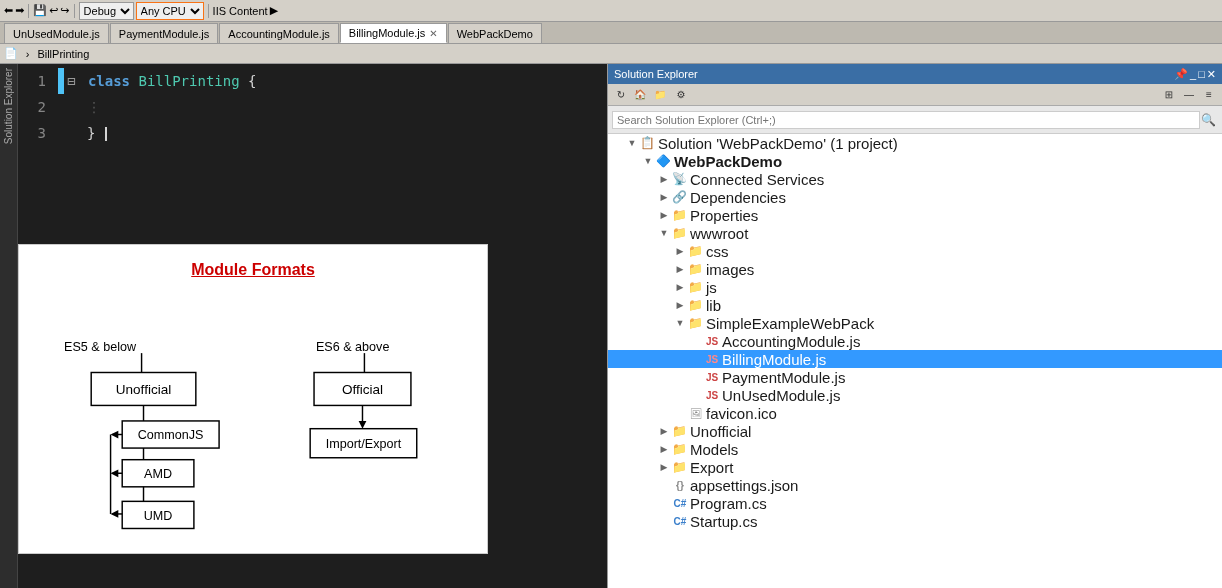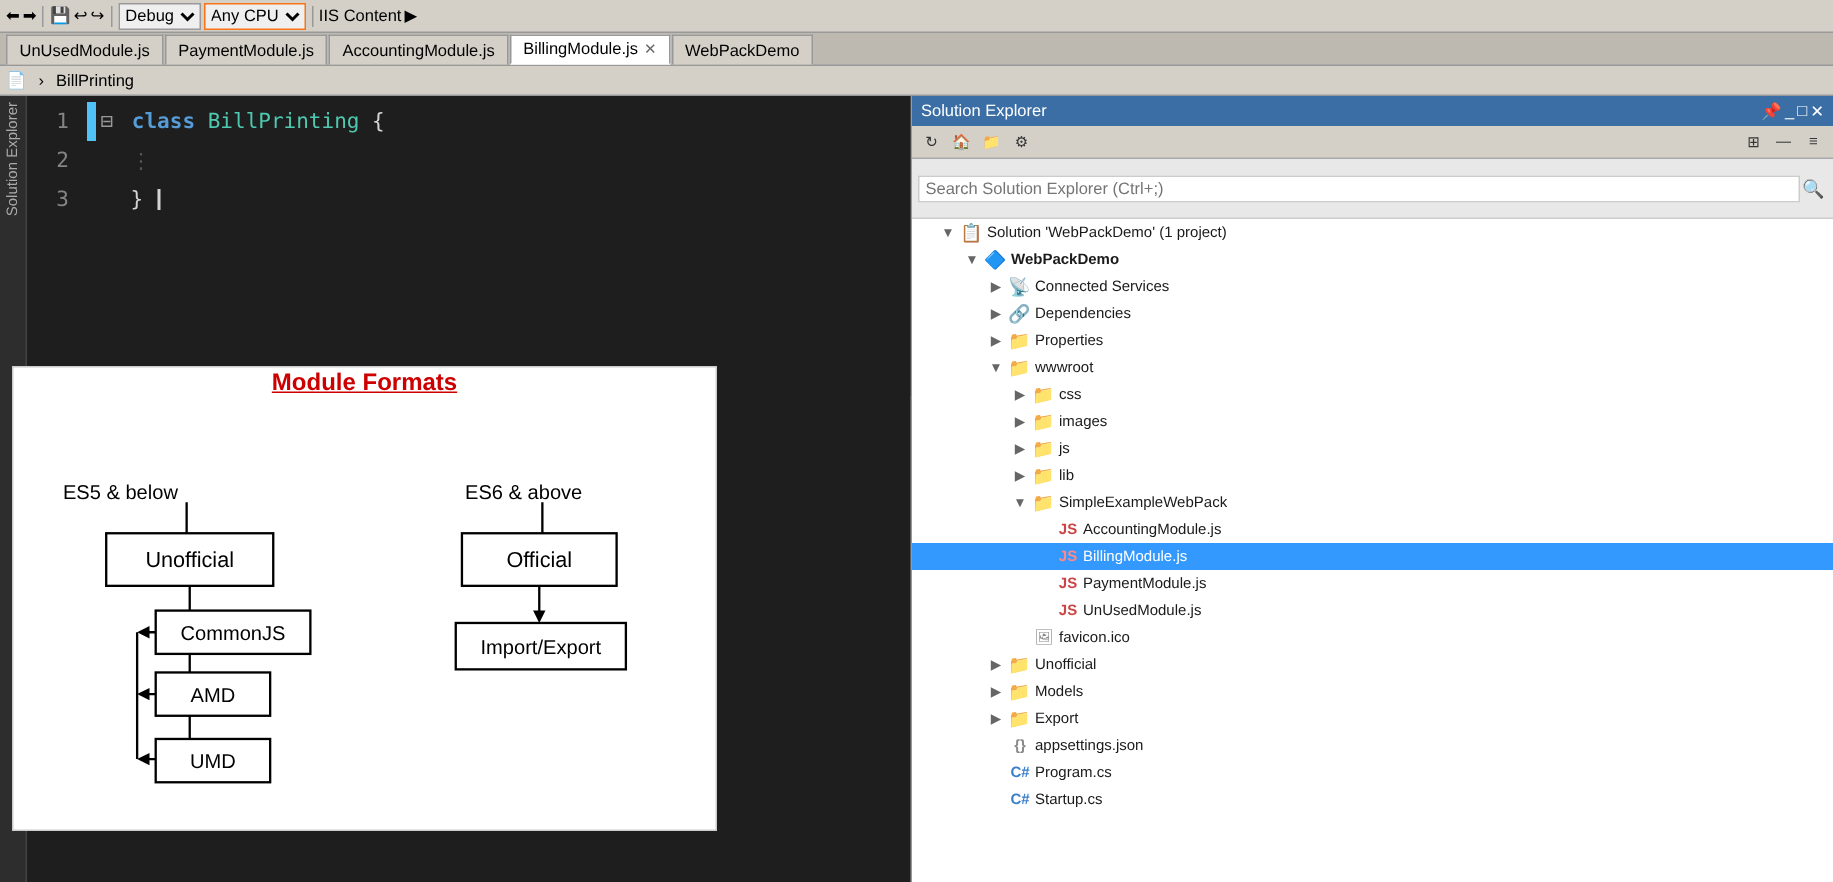--- a/index.html
+++ b/index.html
@@ -140,26 +140,26 @@
     .kw-name { color: #4ec9b0; }
     .collapse-icon {
       color: #999;
       margin-right: 4px;
     }
 
     
     .diagram-area {
       position: absolute;
       top: 180px;
-      left: 8px;
+      left: 18px;
       width: 470px;
       height: 310px;
       background: white;
       border: 1px solid #ccc;
-      padding: 2px;
+      padding: 16px;
     }
 
     
     .diagram-title {
       text-align: center;
       font-size: 16px;
       font-weight: bold;
       color: #cc0000;
       text-decoration: underline;
       margin-bottom: 10px;
@@ -207,21 +207,21 @@
       align-items: center;
       justify-content: center;
       border: 1px solid transparent;
       cursor: pointer;
       font-size: 10px;
       background: transparent;
       color: #333;
     }
 
     .se-search {
-      height: 40px;
+      height: 28px;
       background: #e8e8e8;
       display: flex;
       align-items: center;
       padding: 0 4px;
       border-bottom: 1px solid #ccc;
       justify-content: flex-end;
     }
     .se-search input {
       flex: 1;
       height: 18px;
@@ -273,21 +273,21 @@
       width: 16px;
       height: 16px;
       flex-shrink: 0;
       display: flex;
       align-items: center;
       justify-content: center;
       font-size: 12px;
       margin-right: 2px;
     }
     .item-label {
-      font-size: 10px;
+      font-size: 15px;
       color: #1a1a1a;
     }
 
     
     .icon-solution { color: #b07c2c; }
     .icon-project { color: #3a7fcb; }
     .icon-folder { color: #dcb67a; }
     .icon-js { color: #cc4444; }
     .icon-cs { color: #3a7fcb; }
 

